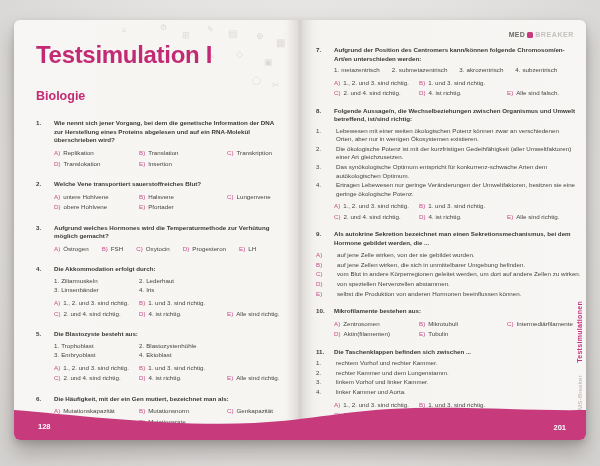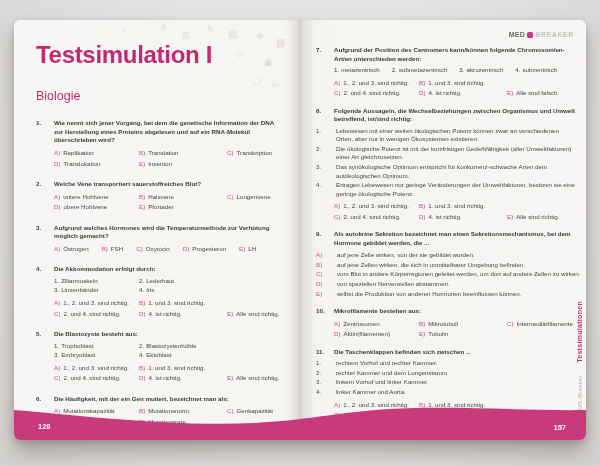--- a/index.html
+++ b/index.html
@@ -7,21 +7,21 @@
   .scene{position:relative;width:600px;height:466px;
     background:radial-gradient(ellipse at 50% 38%, #eeedeb 0%, #e4e2e0 55%, #d5d3d1 100%);}
   .spread{position:absolute;left:14px;top:20px;width:572px;height:420px;display:flex;
     border-radius:6px;overflow:hidden;box-shadow:0 12px 22px rgba(60,55,52,.35), 0 3px 6px rgba(60,55,52,.2);}
   .page{position:relative;width:50%;height:100%;font-size:6.2px;line-height:1.38;color:#474540;box-sizing:border-box;}
   .page.left{background:linear-gradient(270deg,#edebe8 0%,#f7f5f2 6%,#f8f6f4 100%);padding:12px 16px 0 22px;}
   .page.right{background:linear-gradient(90deg,#ecEAe7 0%,#f6f4f1 7%,#f8f6f4 100%);padding:26px 10px 0 16px;}
   .gutter{position:absolute;left:50%;top:0;width:26px;height:100%;margin-left:-13px;z-index:3;pointer-events:none;
     background:linear-gradient(90deg,rgba(90,80,75,0) 0%,rgba(90,80,75,.10) 40%,rgba(90,80,75,.18) 50%,rgba(90,80,75,.09) 62%,rgba(90,80,75,0) 100%);}
   h1{margin:6px 0 0;font-size:24px;letter-spacing:-.3px;color:#c32a74;font-weight:bold;}
-  h2{margin:17px 0 14px;font-size:12.5px;color:#c32a74;font-weight:normal;}
+  h2{margin:17px 0 14px;font-size:12.5px;color:#c32a74;font-weight:bold;}
   .wm{position:absolute;color:rgba(115,112,108,.20);z-index:1;}
   .wm:nth-child(1){left:108px;top:5px;font-size:8px;}
   .wm:nth-child(2){left:146px;top:2px;font-size:8px;}
   .wm:nth-child(3){left:168px;top:9px;font-size:9px;}
   .wm:nth-child(4){left:193px;top:4px;font-size:8px;}
   .wm:nth-child(5){left:214px;top:7px;font-size:10px;}
   .wm:nth-child(6){left:242px;top:10px;font-size:9px;}
   .wm:nth-child(7){left:262px;top:16px;font-size:10px;}
   .wm:nth-child(8){left:172px;top:27px;font-size:8px;}
   .wm:nth-child(9){left:196px;top:31px;font-size:8px;}
@@ -322,16 +322,16 @@
         <span class="tab-secondary">BMS-Breaker</span>
       </div>
     </div>
 
     <div class="gutter"></div>
 
     <svg class="band" viewBox="0 0 572 40" preserveAspectRatio="none">
       <path d="M0,10 C60,15 160,27 240,23 C300,20 330,10 400,8 C460,6.5 520,11 572,10 L572,40 L0,40 Z" fill="#c73b7d"></path>
     </svg>
     <div class="pn pn-left">128</div>
-    <div class="pn pn-right">157</div>
+    <div class="pn pn-right">201</div>
 
   </div>
 </div>
 
 </body></html>

